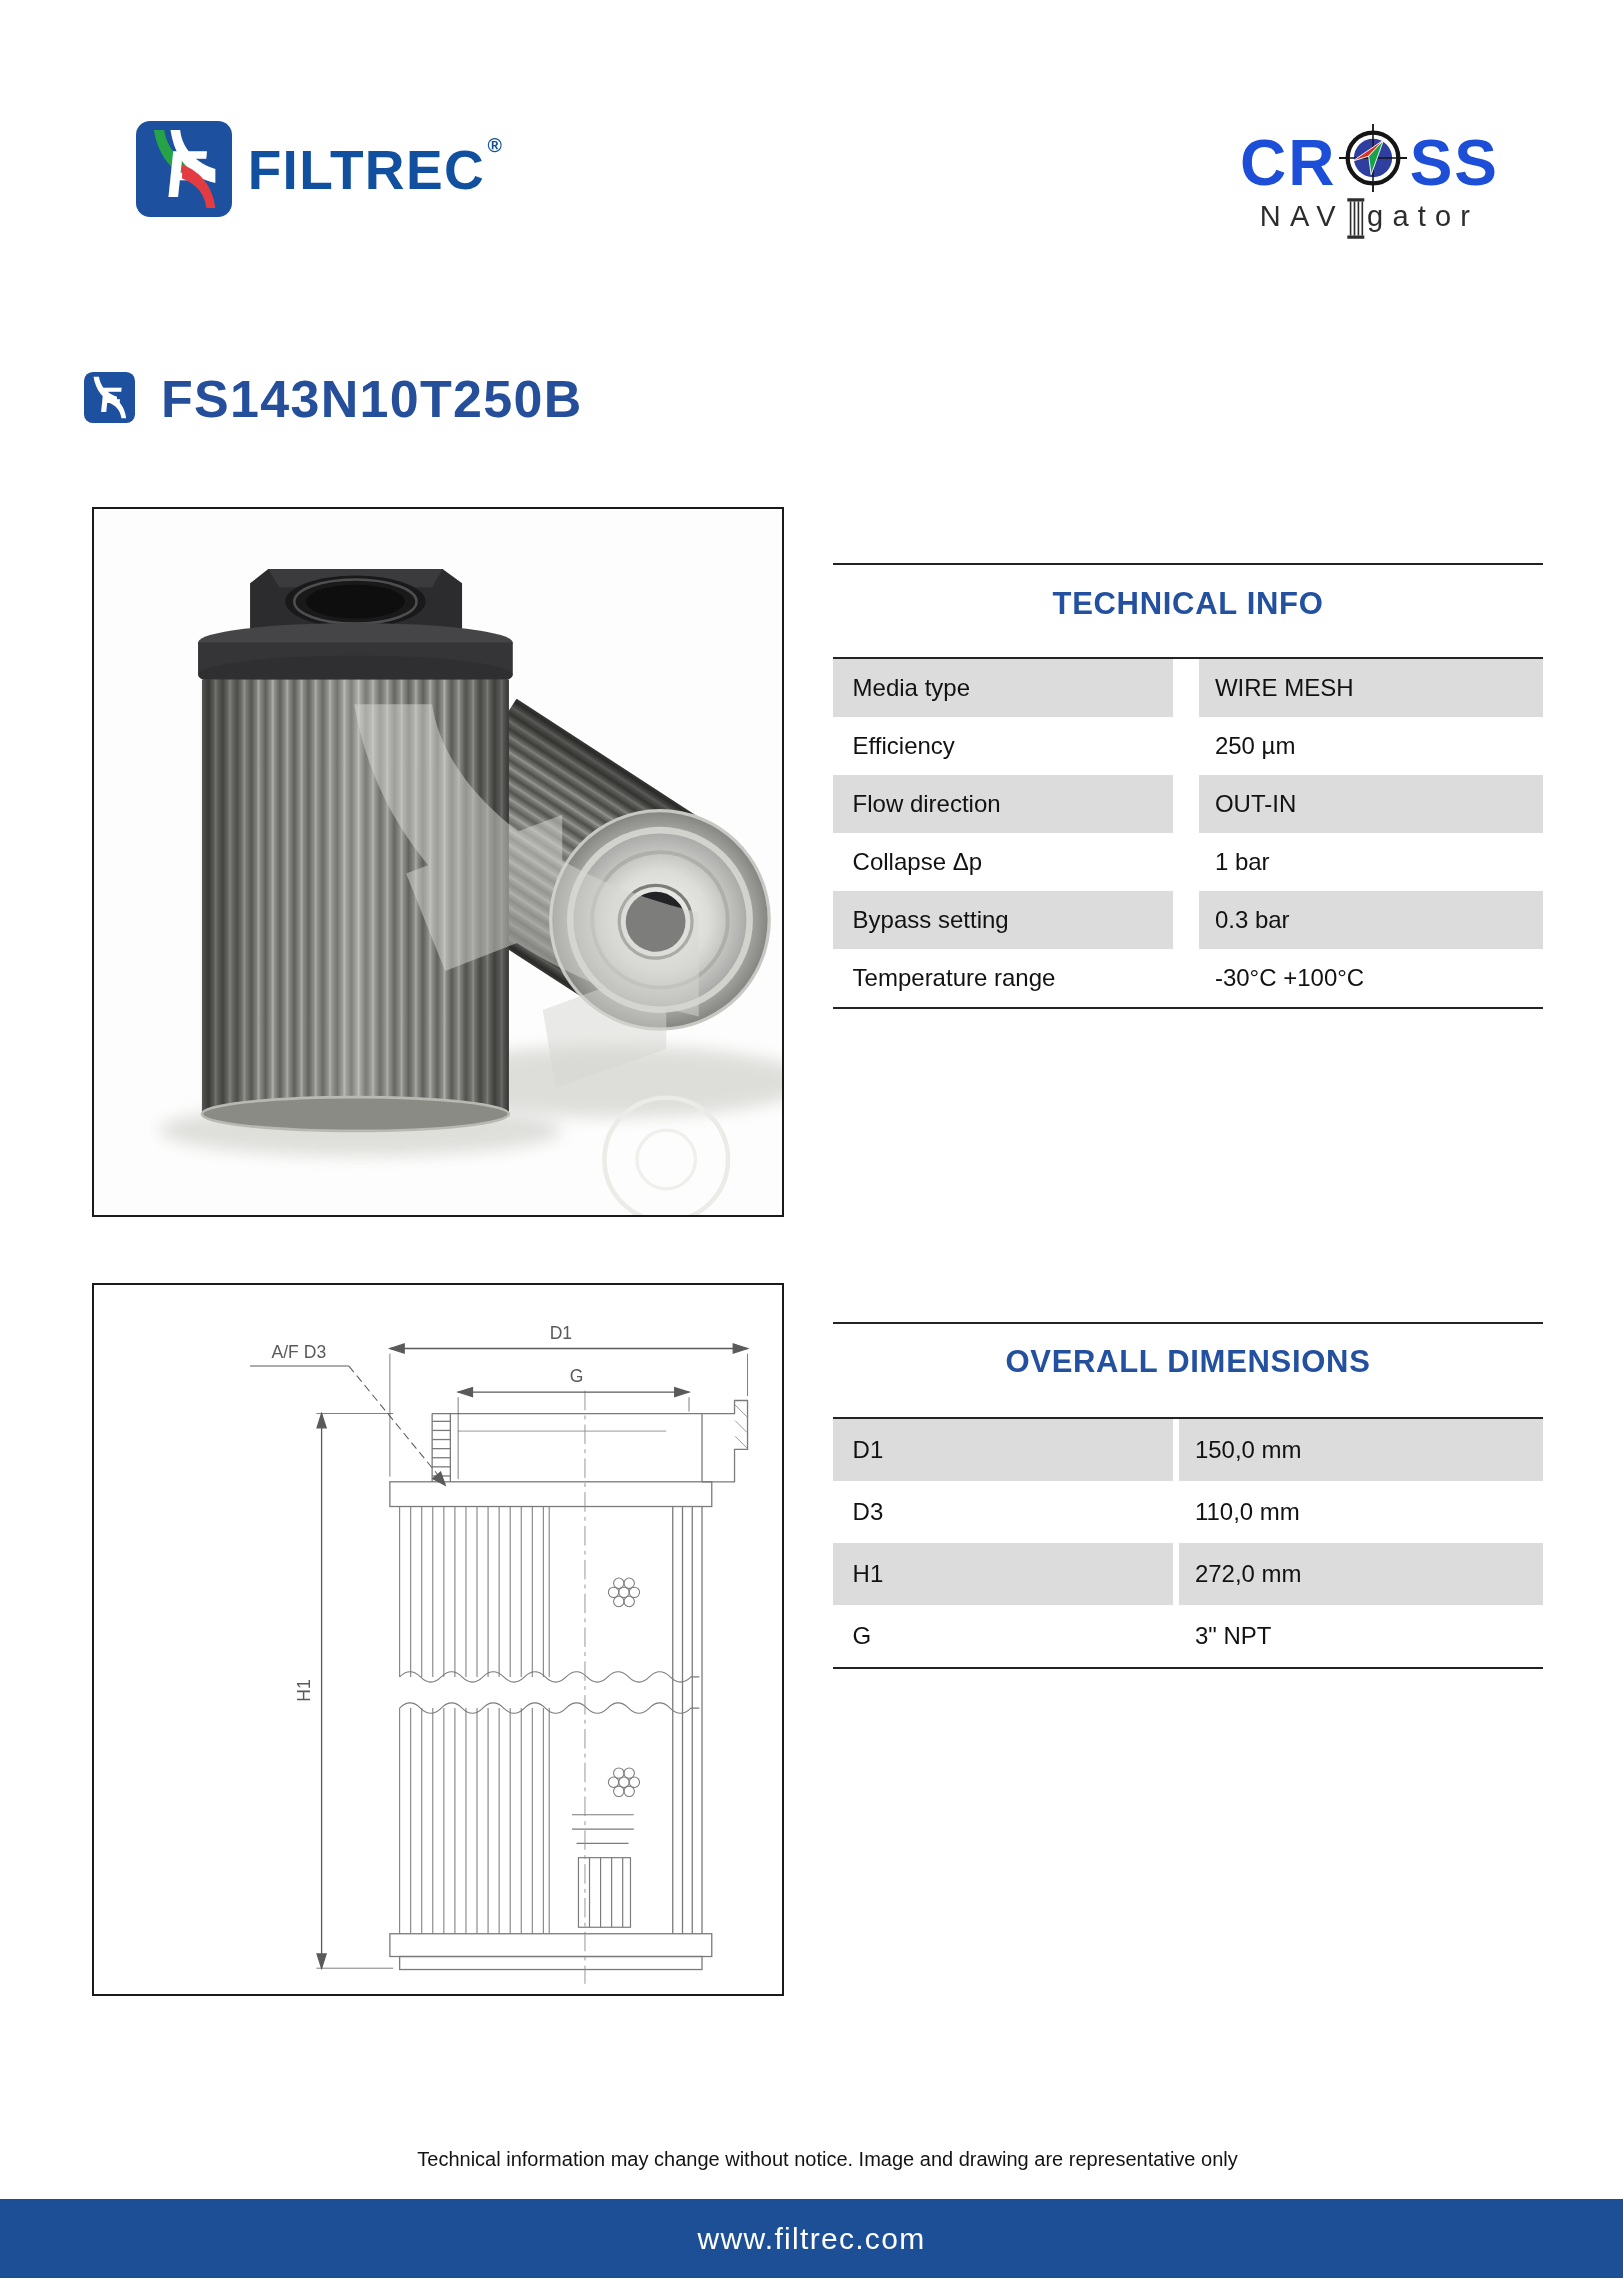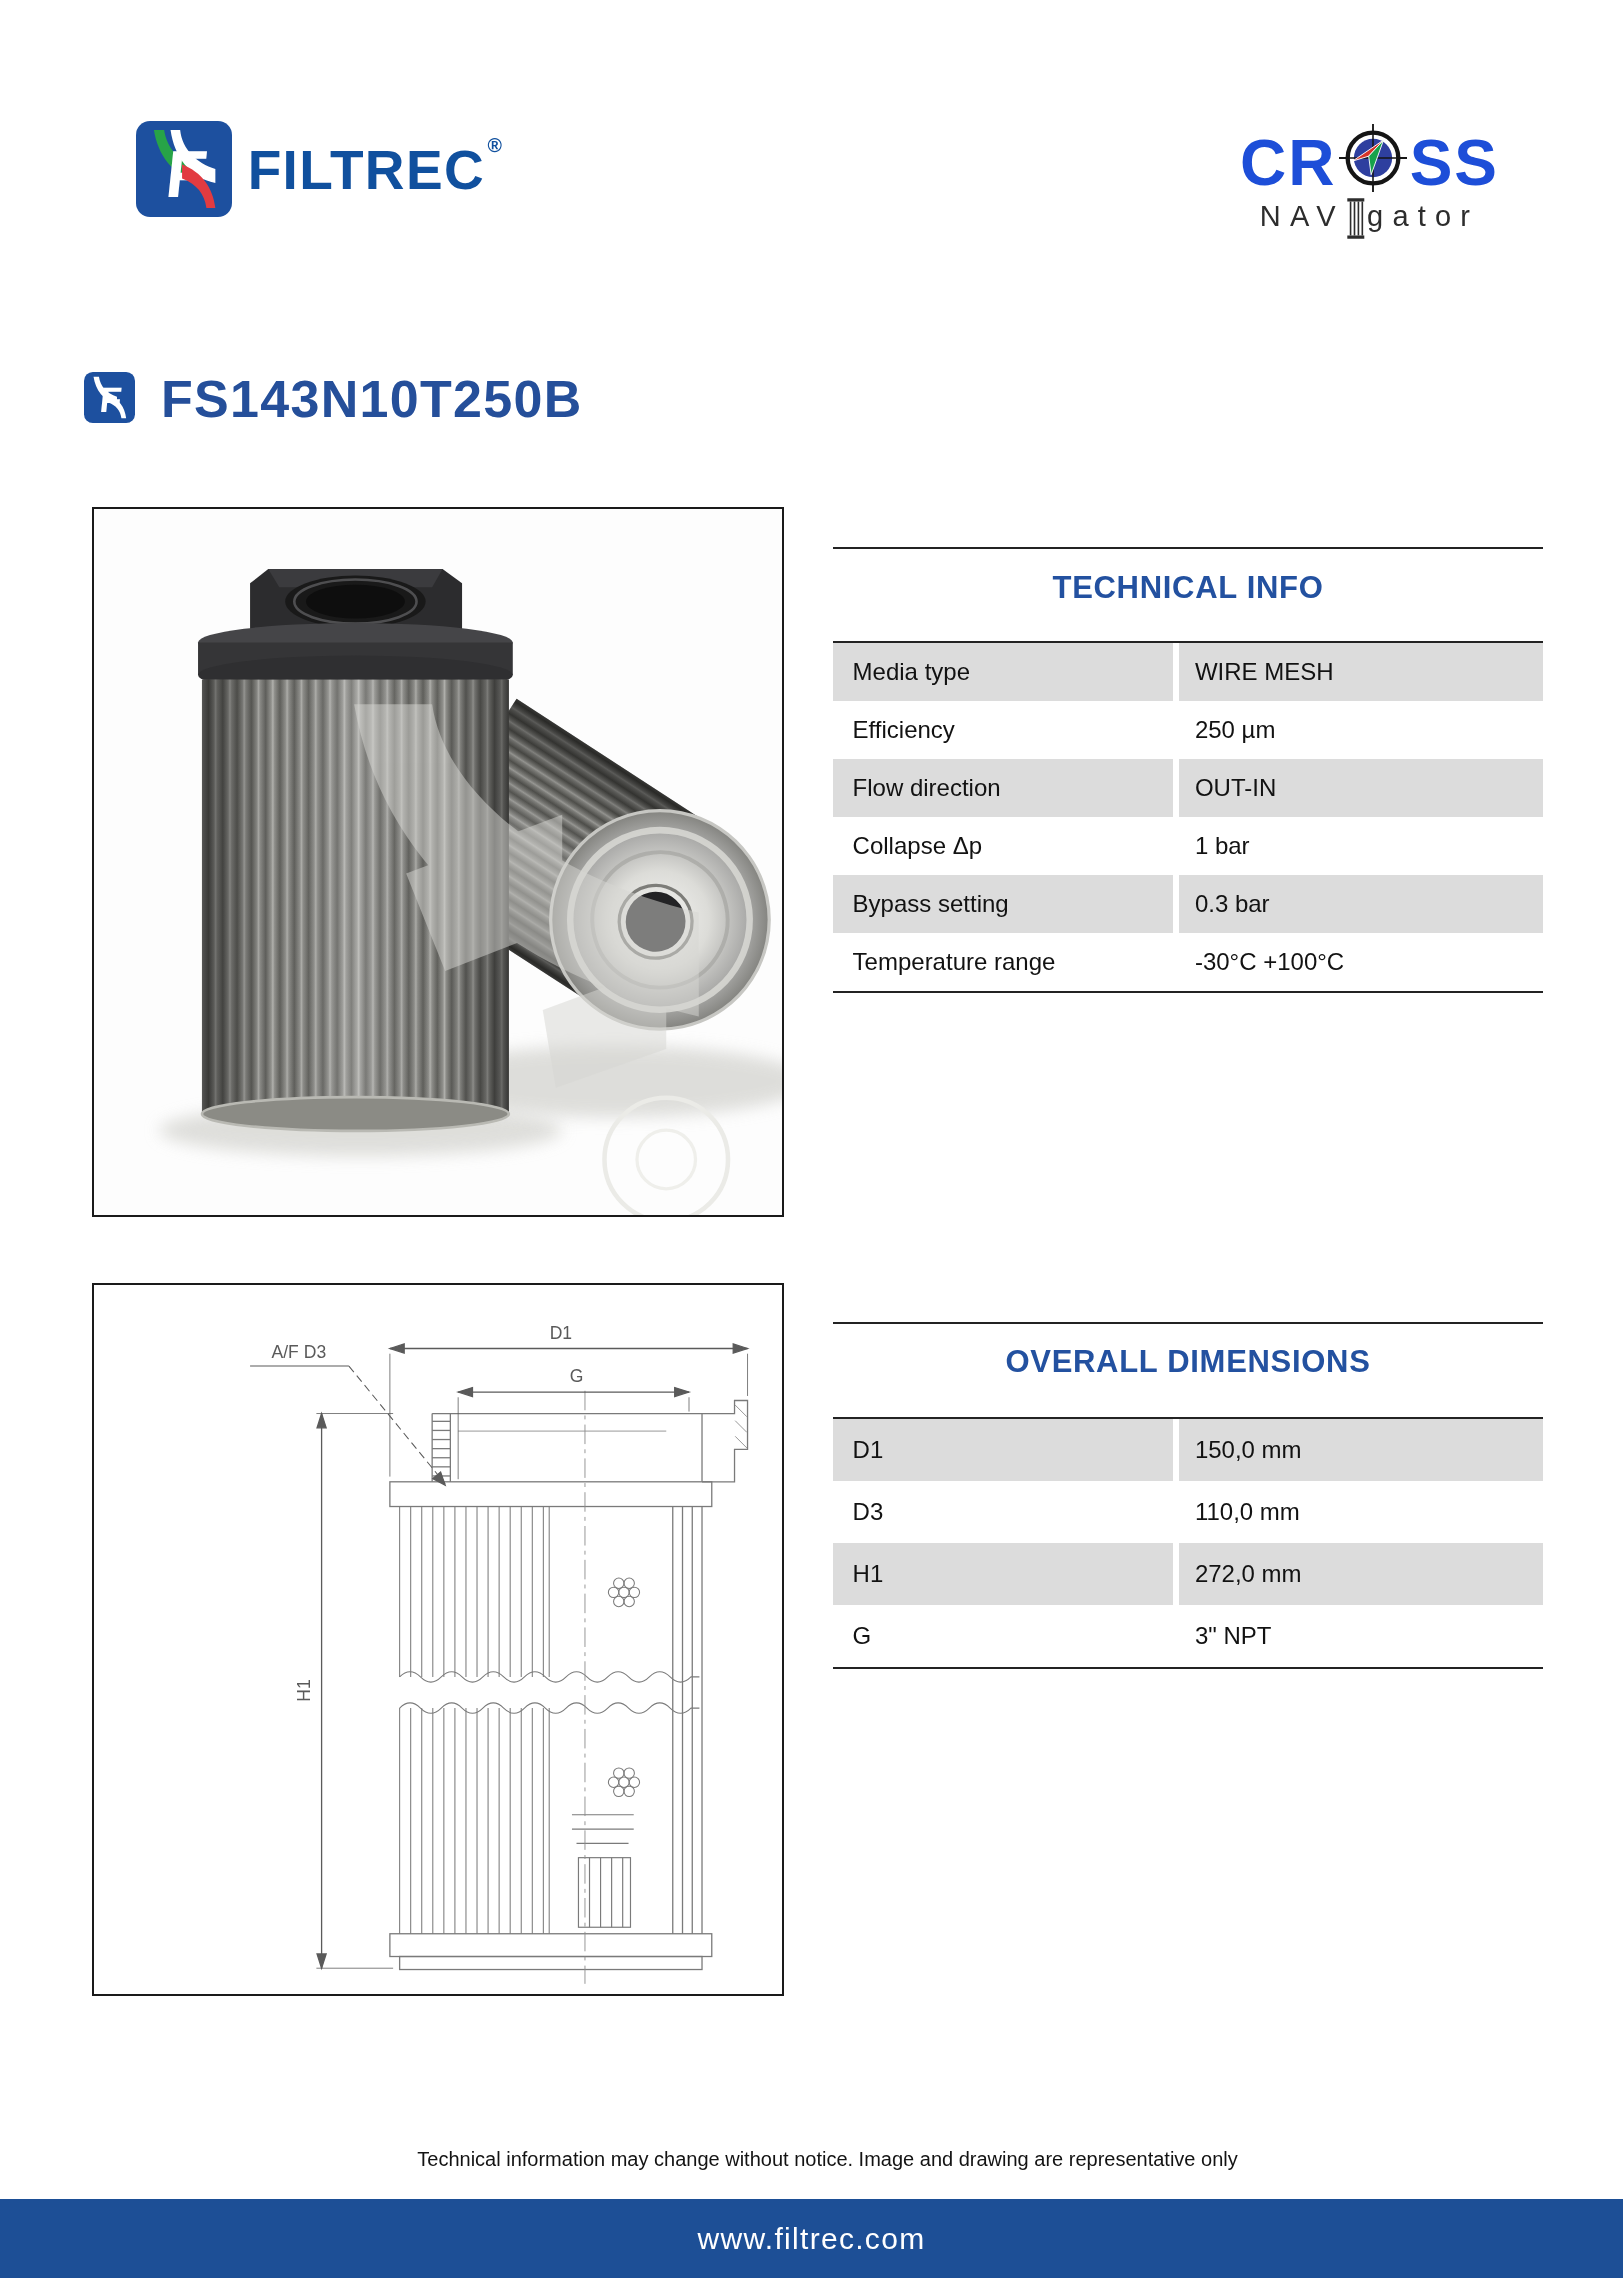--- a/index.html
+++ b/index.html
@@ -39,21 +39,21 @@
   #dims-section { top:1322px; }
   #dims-section .sec-title { margin-top:19.6px; }
   #dims-section .spec-table { margin-top:37px; }
 
   .spec-table { border-top:2.6px solid #232323; border-bottom:2.6px solid #232323; }
   .trow { display:flex; }
   .trow .cell { display:flex; align-items:center; font-size:24px; color:#121212; background:#ffffff; }
   .trow .cell.lbl { width:340px; margin-right:5.9px; padding-left:19.6px; }
   .trow .cell.val { flex:1; padding-left:16px; }
   .trow.odd .cell { background:#dcdcdc; }
-  #tech-section .trow { height:58px; }
+  #tech-section .trow { height:58px;gap:20px; }
   #dims-section .trow { height:62px; }
 
   
   .footer-note { position:absolute; left:16px; width:100%; top:2148px; text-align:center; font-size:20px; color:#131313; }
   .footer-bar  { position:absolute; left:0; top:2199px; width:100%; height:79px; background:#1d4f96; display:flex; align-items:center; justify-content:center; }
   .footer-url  { color:#ffffff; font-size:30px; letter-spacing:1.3px; }
 </style>
 </head>
 <body>
 
@@ -195,21 +195,21 @@
       </g>
 
       <g opacity="0.5" fill="#d7d7d3">
         <path d="M 400,300 C 440,530 620,710 930,780 L 930,620 C 710,570 540,440 520,300 Z"></path>
         <polygon points="480,560 720,470 720,640 540,710"></polygon>
         <polygon points="690,770 880,700 880,830 710,890"></polygon>
       </g>
     </svg>
   </div>
 
-  <div class="right-col" id="tech-section" style="position:absolute;">
+  <div class="right-col" id="tech-section" style="position:absolute;margin-top:16px;">
     <div class="sec-rule"></div>
     <div class="sec-title">TECHNICAL INFO</div>
     <div class="spec-table">
       <div class="trow odd">
         <div class="cell lbl">Media type</div>
         <div class="cell val">WIRE MESH</div>
       </div>
       <div class="trow">
         <div class="cell lbl">Efficiency</div>
         <div class="cell val">250 µm</div>

